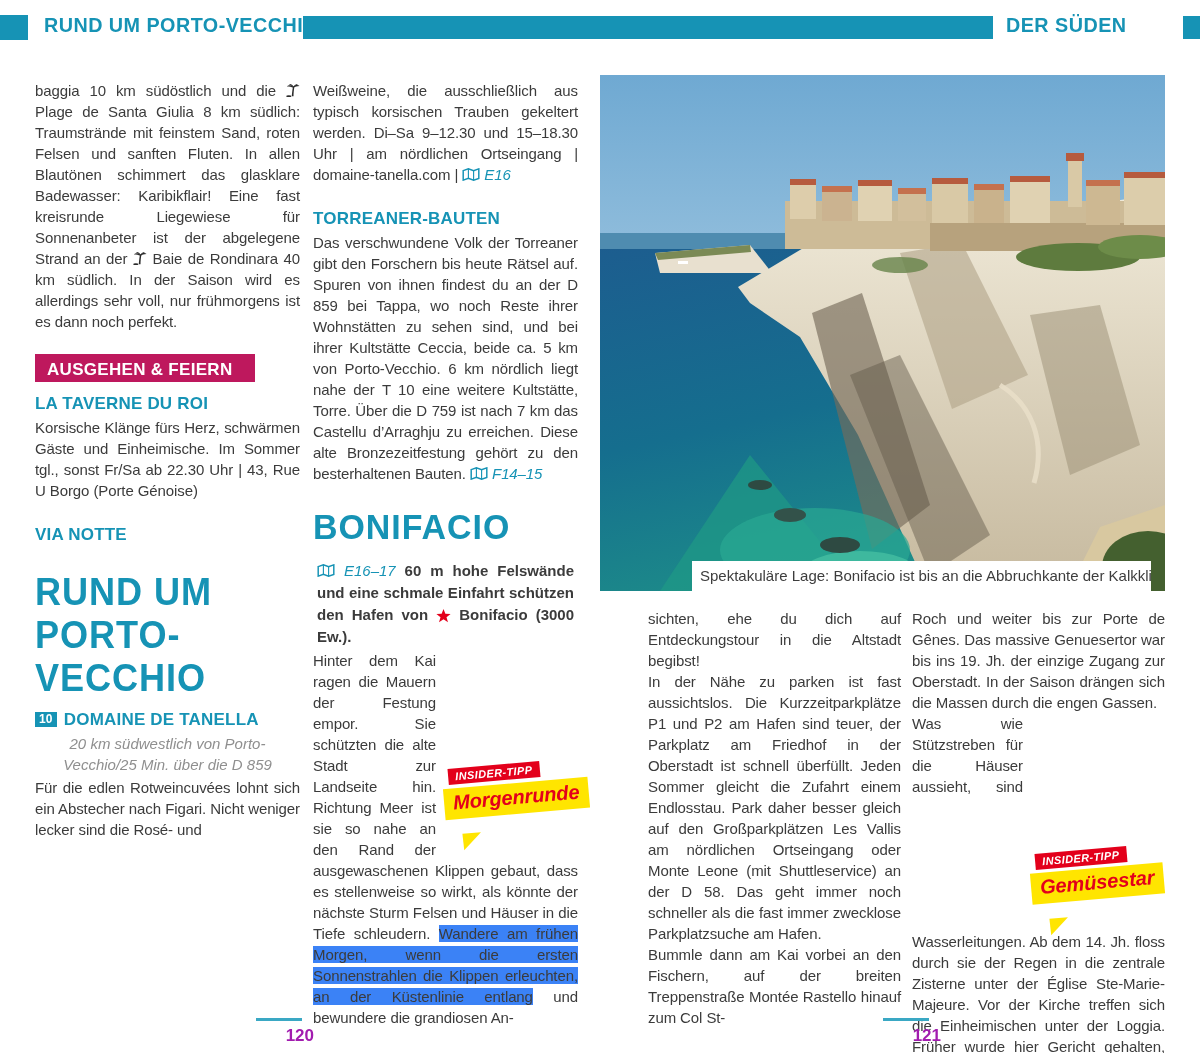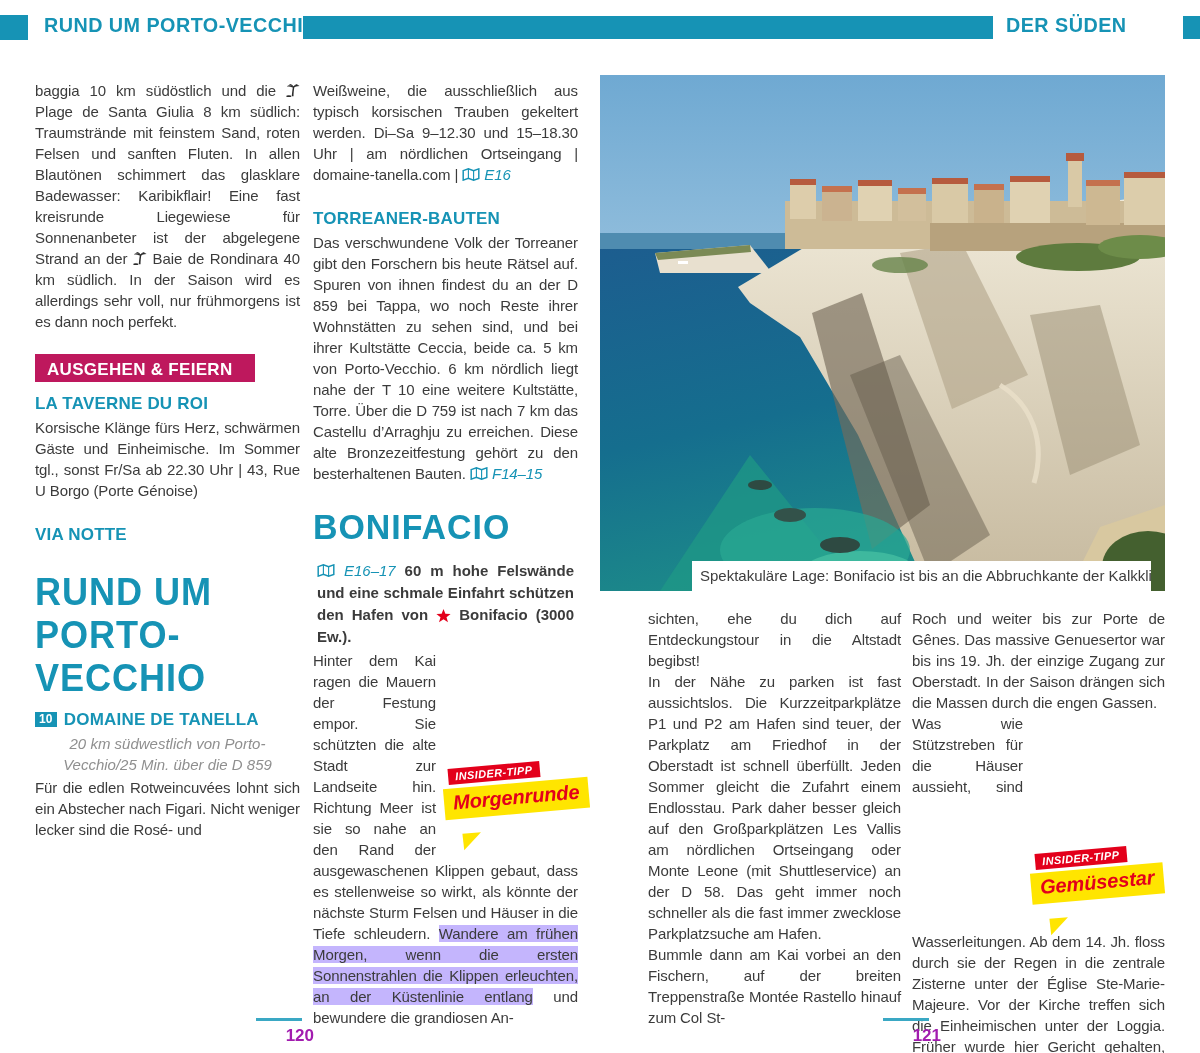--- a/index.html
+++ b/index.html
@@ -16,21 +16,21 @@
   .hdr-title.r{left:1006px;}
   
   .col{position:absolute;text-align:justify;}
   .col1{left:35px;top:80px;width:265px;}
   .col2{left:313px;top:80px;width:265px;}
   .col3{left:648px;top:608px;width:253px;}
   .col4{left:912px;top:608px;width:253px;}
   p.body{margin:0;font-size:15px;line-height:21px;letter-spacing:-.1px;}
   .i{}
   .ti{color:#1693b5;font-style:italic;}
-  .hl{background:#c4b5fd;}
+  .hl{background:#3b82f6;}
   .ic{display:inline-block;vertical-align:-1px;line-height:0;}
   .ic.star svg{vertical-align:-2px;}
   .band{background:#be185d;color:#fff;font-weight:bold;font-size:17px;letter-spacing:.3px;
         width:208px;padding:6px 0 2px 12px;margin:22px 0 12px;}
   .sec{color:#1693b5;font-weight:bold;font-size:17px;letter-spacing:.2px;margin:0 0 3px;text-align:left;}
   .sec.mt{margin-top:24px;}
   .numbadge{display:inline-block;background:#1693b5;color:#fff;font-size:12px;font-weight:bold;
             padding:1px 4px 2px;border-radius:0;margin-right:7px;vertical-align:2px;line-height:12px;}
   .info{margin:2px 0 2px;color:#8f8f8f;font-style:italic;font-size:15px;line-height:21px;text-align:center;}
   .big{color:#1693b5;font-weight:bold;font-size:38px;line-height:43px;letter-spacing:1px;

